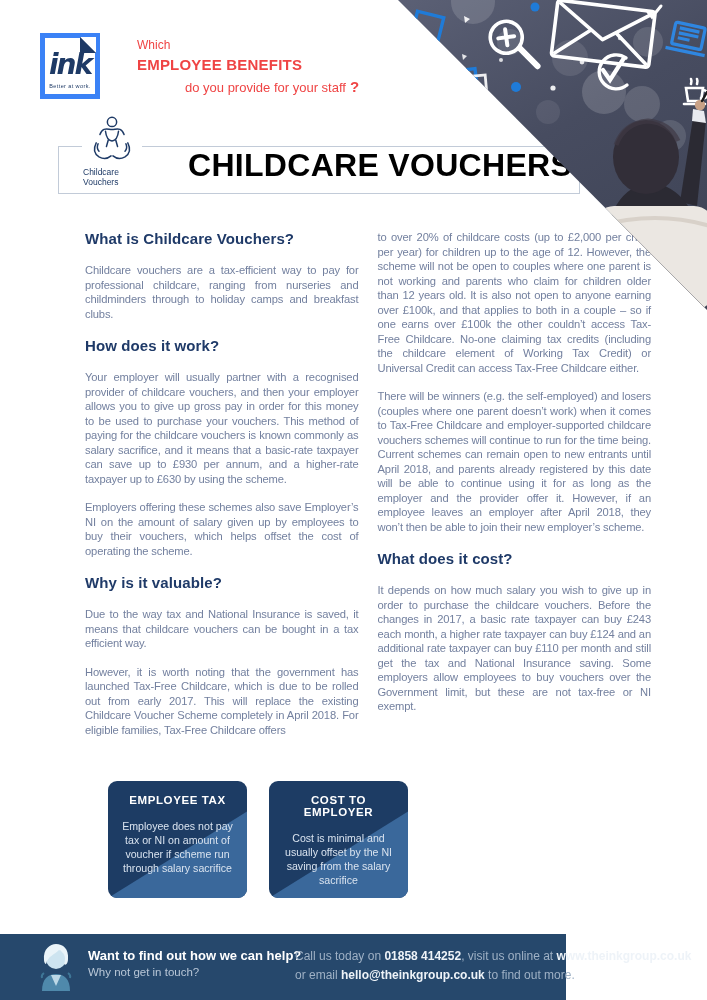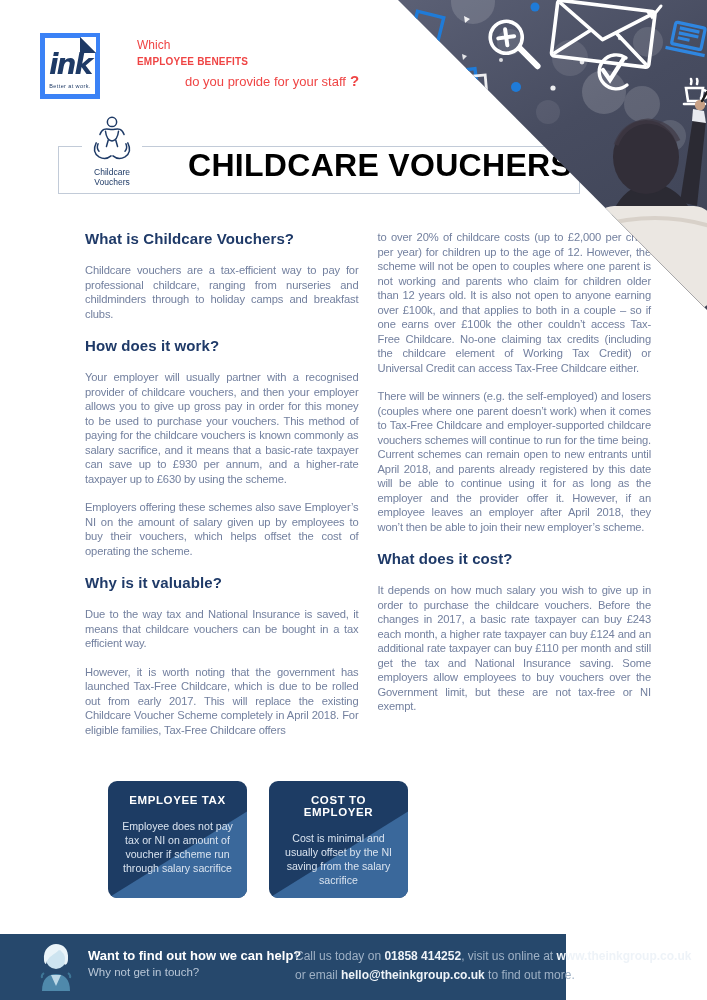--- a/index.html
+++ b/index.html
@@ -19,32 +19,32 @@
     position:absolute; left:0; right:0; top:10px; text-align:center;
     font-family:"DejaVu Sans", sans-serif; font-style:italic; font-weight:700;
     font-size:28px; color:#1E3A66; letter-spacing:-2px;
   }
   .logo-tag{
     position:absolute; left:0; right:0; bottom:5px; text-align:center;
     font-size:5.5px; color:#1E3A66; letter-spacing:.4px;
   }
   .tagline{position:absolute; left:137px; top:38px; color:#ef4444;}
   .tagline .l1{font-size:12px; margin:0 0 4px 0;}
-  .tagline .l2{font-size:10px; font-weight:700; letter-spacing:.2px; margin:0 0 5px 0;}
+  .tagline .l2{font-size:15px; font-weight:700; letter-spacing:.2px; margin:0 0 5px 0;}
   .tagline .l3{font-size:13px; margin:0 0 0 48px;}
   .tagline .qmark{font-weight:700; font-size:15px; margin-left:4px;}
 
   
   .band{
     position:absolute; left:58px; top:146px; width:522px; height:48px;
     border:1px solid #c2cbd8; box-sizing:border-box; z-index:1; background:transparent;
   }
   .badge{
     position:absolute; left:82px; top:115px; width:58px; z-index:2;
-    background:#fff; text-align:center; padding:0 1px 2px 1px;
+    background:#fff; padding:0 1px 2px 1px;
   }
   .badge svg{display:block; margin:0 auto;}
   .badge-label{font-size:8.5px; line-height:9.5px; color:#1E3A66; margin-top:1px;}
   .hero-title{
     position:absolute; left:148px; top:147px; z-index:2;
     font-size:32px; font-weight:700; color:#000000; letter-spacing:.3px; white-space:nowrap;margin-left:40px;
   }
 
   
   .hero-photo{

